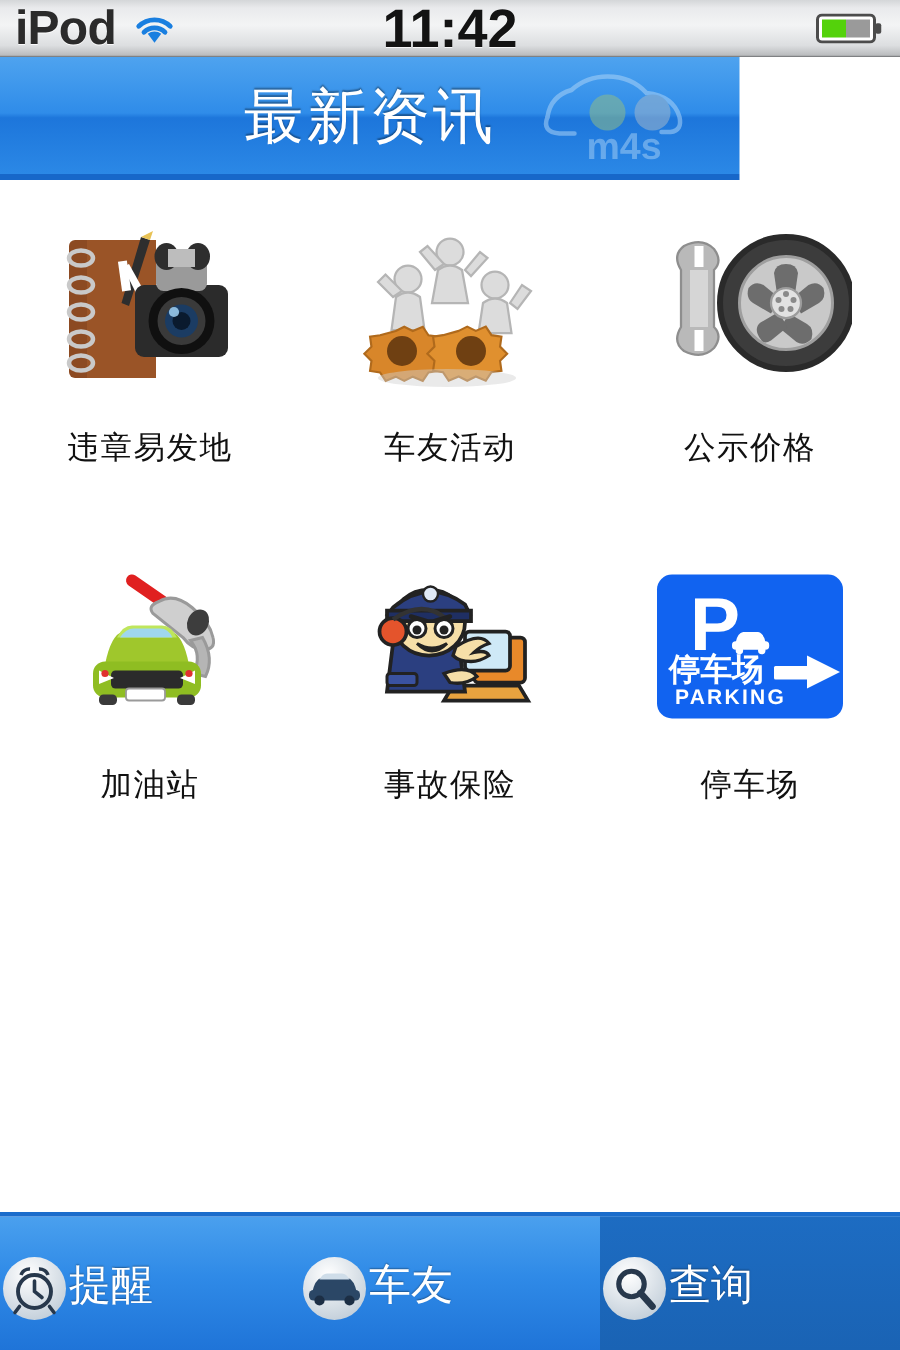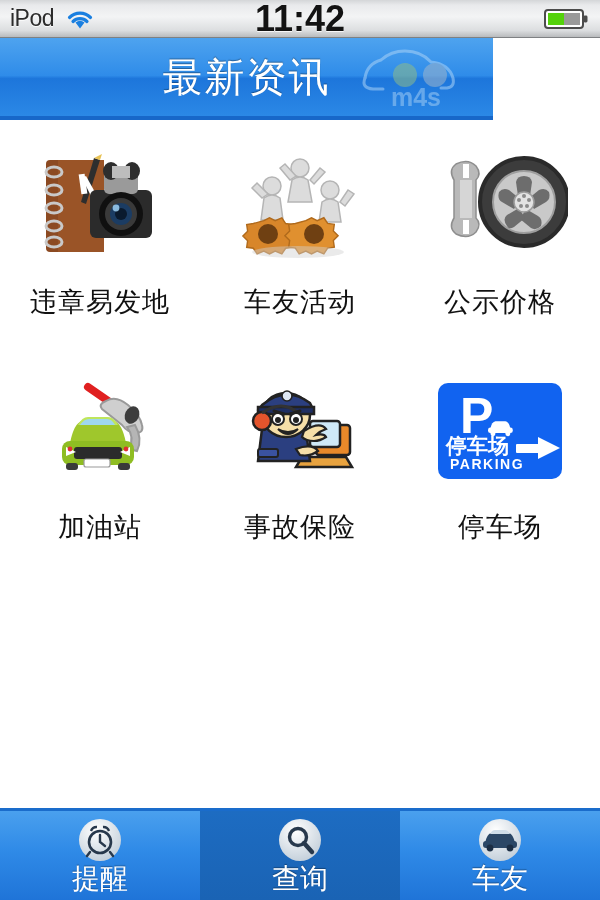--- a/index.html
+++ b/index.html
@@ -11,21 +11,21 @@
   #app { position:relative; width:600px; height:900px; background:#fff; }
 
   
   .statusbar {
     position:absolute; left:0; top:0; width:600px; height:38px;
     background:linear-gradient(to bottom,#d4d6d8 0%,#e9eaec 14%,#f3f4f5 45%,#dcdee0 82%,#b9bbbd 100%);
     border-bottom:1px solid #7f8183;
     display:flex; align-items:center; padding:0 10px;
   }
   .carrier {
-    font-size:23px; font-weight:normal; color:#2b2b2b;
+    font-size:32px; font-weight:bold; color:#2b2b2b;
     letter-spacing:-0.5px; text-shadow:0 1px 0 rgba(255,255,255,.85);
   }
   .wifi { margin-left:11px; width:30px; height:24px; position:relative; }
   .clock {
     position:absolute; left:0; right:0; text-align:center;
     font-size:36px; font-weight:bold; color:#131313;
     text-shadow:0 1px 0 rgba(255,255,255,.8); letter-spacing:0px;
   }
   .battery { position:absolute; right:12px; top:9px; width:44px; height:20px; }
 
@@ -55,33 +55,33 @@
     padding-top:18px;
   }
   .cell {
     display:flex; flex-direction:column; align-items:center; justify-content:flex-start;
   }
   .thumb {
     width:136px; height:128px; display:flex; align-items:center; justify-content:center;
   }
   .thumb svg { display:block; }
   .celllabel {
-    margin-top:14px; font-size:27px; color:#111111;
+    margin-top:14px; font-size:21px; color:#111111;
     letter-spacing:1px; white-space:nowrap;
   }
 
   
   .tabbar {
     position:absolute; left:0; bottom:0; width:600px; height:92px;
     background:linear-gradient(to bottom,#4aa0ee 0%,#2f8ae7 45%,#1f74d8 100%);
     border-top:3px solid #1a6ccb;
     display:flex;
   }
   .tab {
-    flex:1; position:relative; display:flex; flex-direction:column;
+    flex:1; position:relative; display:flex; flex-direction:row;
     align-items:center; justify-content:flex-start; padding-top:6px;
   }
   .tab.selected { background:linear-gradient(to bottom,#1d6cc2 0%,#1a63b4 100%); }
   .tabicon { width:46px; height:46px; }
   .tablabel {
     font-size:28px; color:#ffffff; margin-top:-3px;
     text-shadow:0 -1px 1px rgba(0,0,0,.35); white-space:nowrap;
   }
 </style>
 </head>
@@ -310,40 +310,40 @@
           <path d="M23 18 v7 l5 4" stroke="#27384c" stroke-width="2.4" fill="none" stroke-linecap="round"></path>
           <path d="M14 14 a6 6 0 0 1 6-4M32 14 a6 6 0 0 0-6-4" stroke="#27384c" stroke-width="2.4" fill="none"></path>
           <path d="M13 35 l-3 4M33 35 l3 4" stroke="#27384c" stroke-width="2.4" stroke-linecap="round"></path>
         </svg>
       </span>
       <span class="tablabel">提醒</span>
     </div>
 
 
 
-    <div class="tab selected">
-      <span class="tabicon">
-        <svg viewBox="0 0 46 46" width="46" height="46">
-          <circle cx="23" cy="23" r="21" fill="url(#gbadge1)"></circle>
-          <circle cx="21" cy="20" r="8.5" fill="none" stroke="#27384c" stroke-width="3.4"></circle>
-          <path d="M27 26 l8 9" stroke="#27384c" stroke-width="4.4" stroke-linecap="round"></path>
-        </svg>
-      </span>
-      <span class="tablabel">查询</span>
-    </div>
-
     <div class="tab">
       <span class="tabicon">
         <svg viewBox="0 0 46 46" width="46" height="46">
           <circle cx="23" cy="23" r="21" fill="url(#gbadge1)"></circle>
           <path d="M8 26 q2-9 6-10 l18 0 q4 1 6 10 z" fill="#2b4766"></path>
           <path d="M13 17 q2-4 5-4 l10 0 q3 0 5 4 z" fill="#cfdde9"></path>
           <rect x="6" y="24" width="34" height="7" rx="3" fill="#2b4766"></rect>
           <circle cx="13" cy="31" r="3.4" fill="#1c2e44"></circle>
           <circle cx="33" cy="31" r="3.4" fill="#1c2e44"></circle>
         </svg>
       </span>
       <span class="tablabel">车友</span>
     </div>
 
+    <div class="tab selected">
+      <span class="tabicon">
+        <svg viewBox="0 0 46 46" width="46" height="46">
+          <circle cx="23" cy="23" r="21" fill="url(#gbadge1)"></circle>
+          <circle cx="21" cy="20" r="8.5" fill="none" stroke="#27384c" stroke-width="3.4"></circle>
+          <path d="M27 26 l8 9" stroke="#27384c" stroke-width="4.4" stroke-linecap="round"></path>
+        </svg>
+      </span>
+      <span class="tablabel">查询</span>
+    </div>
+
   </div>
 
 </div>
 
 </body></html>

